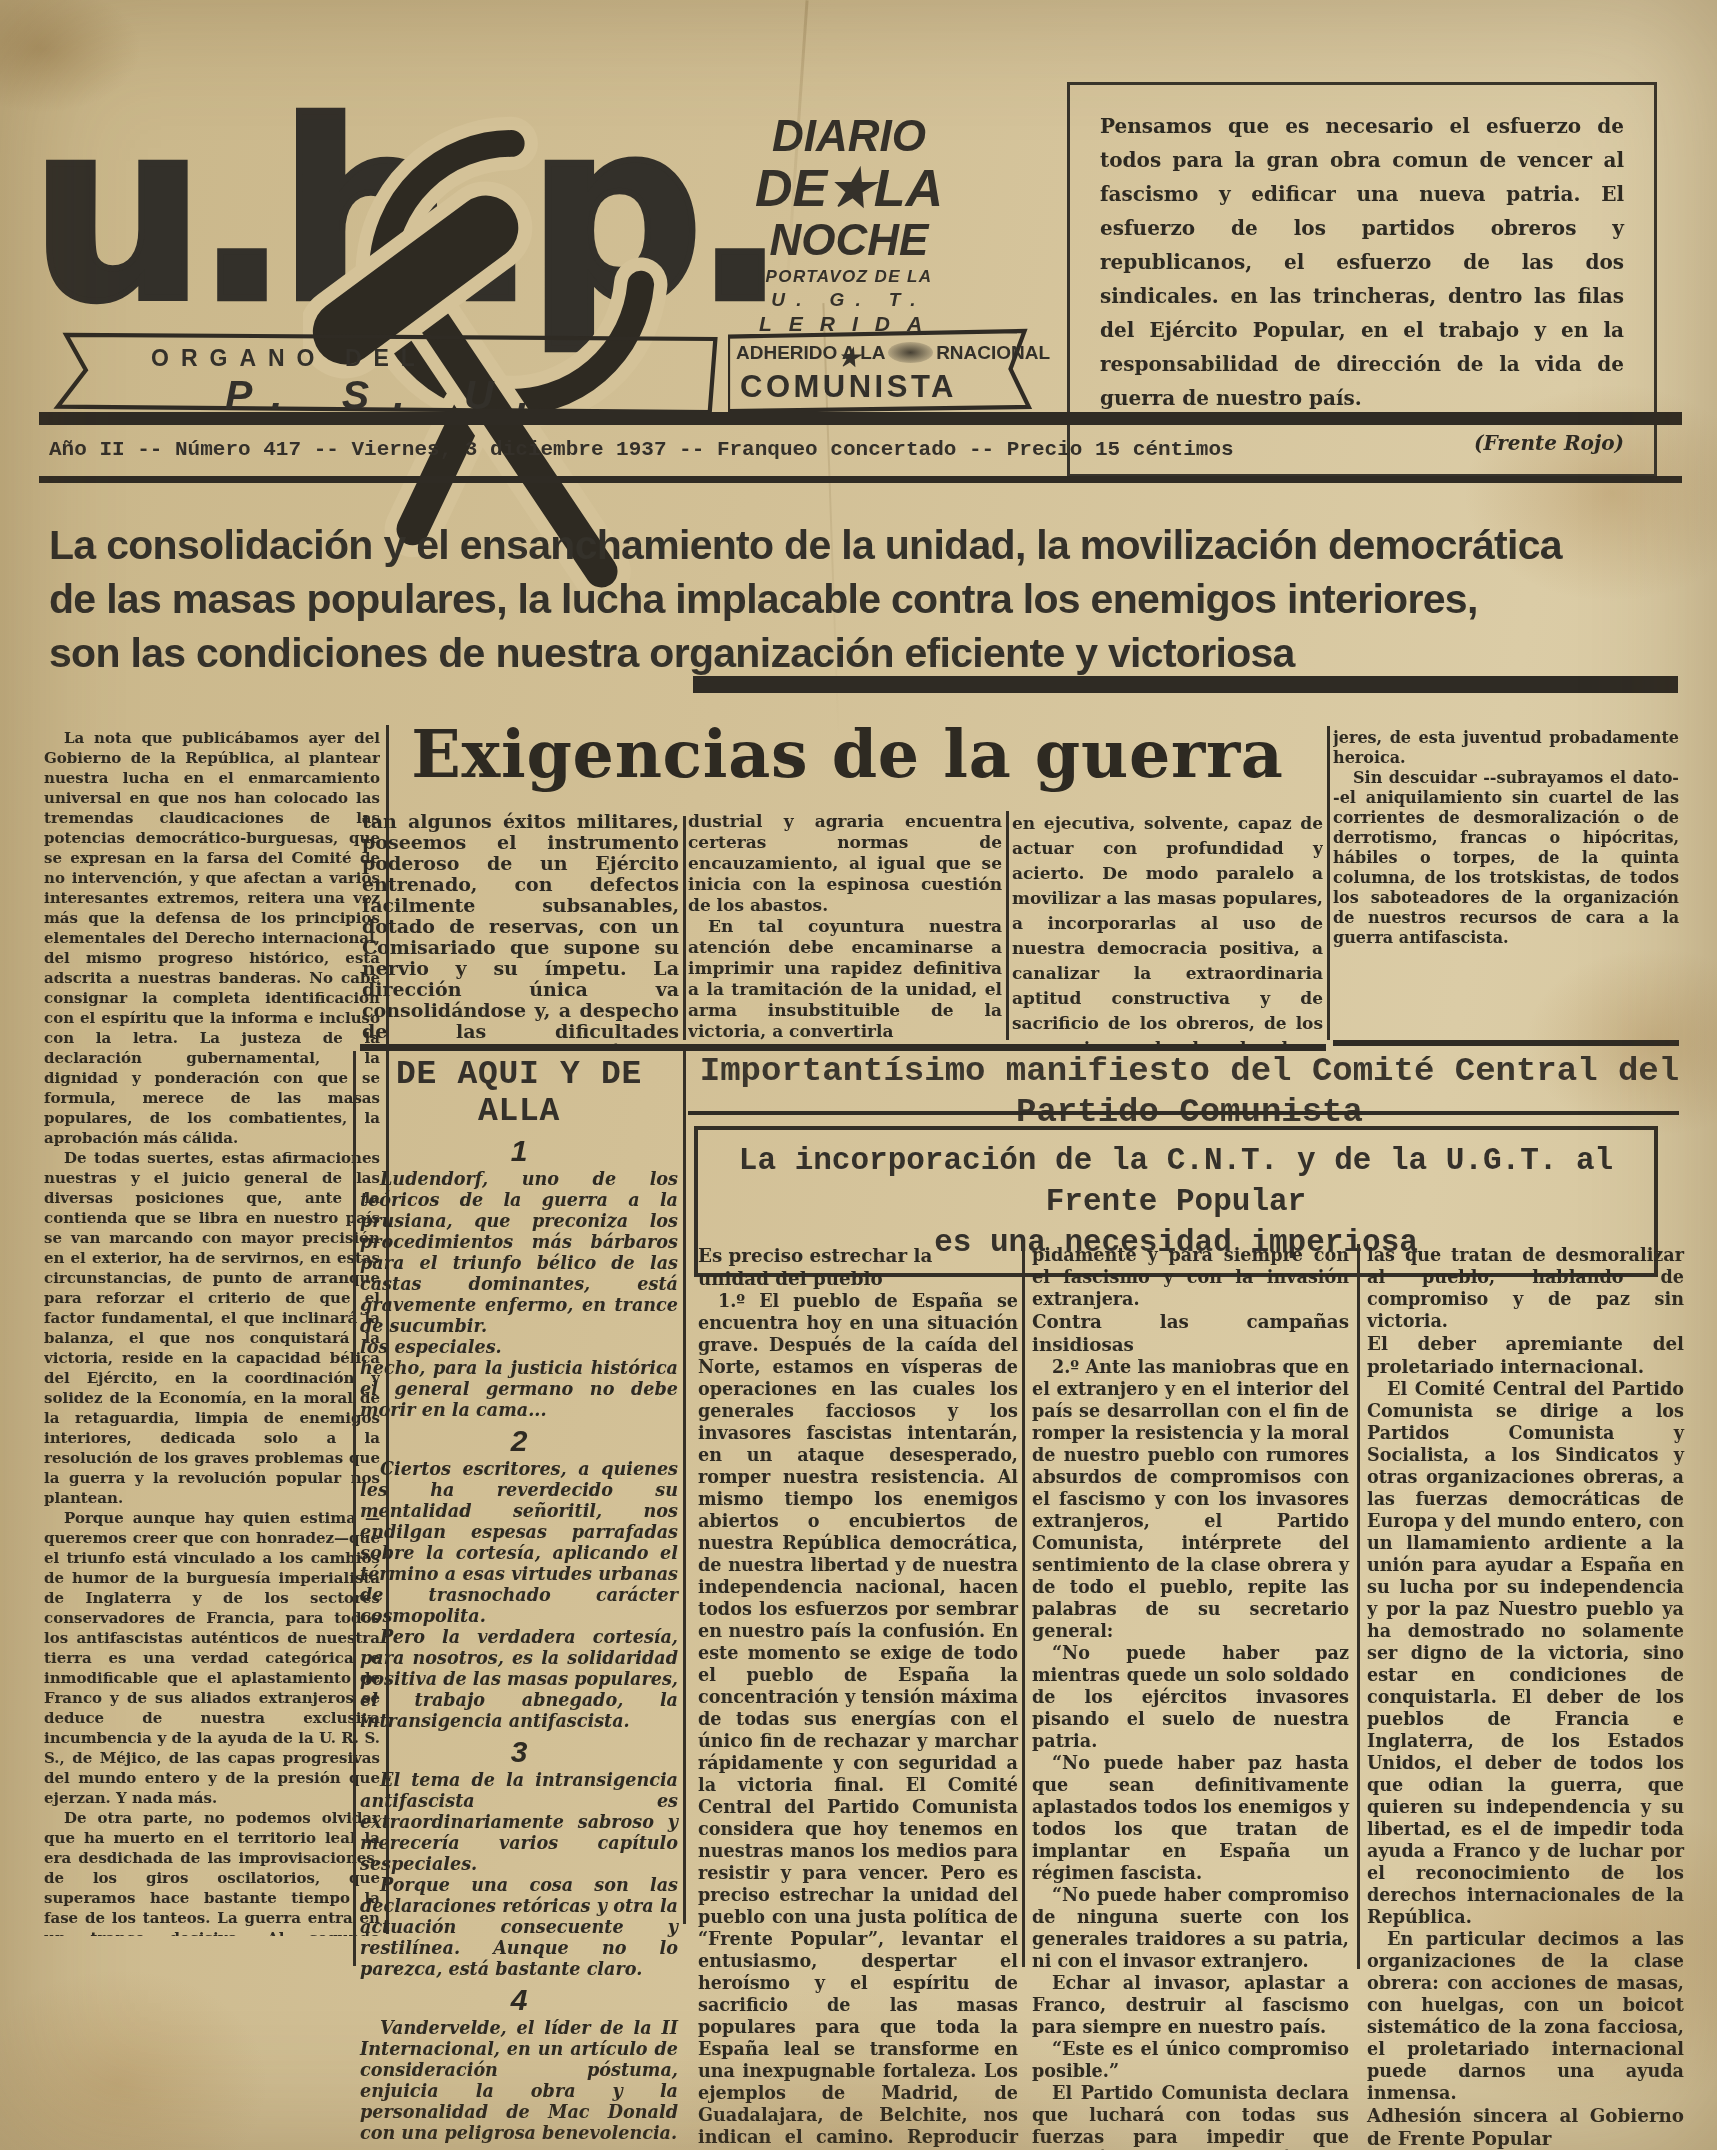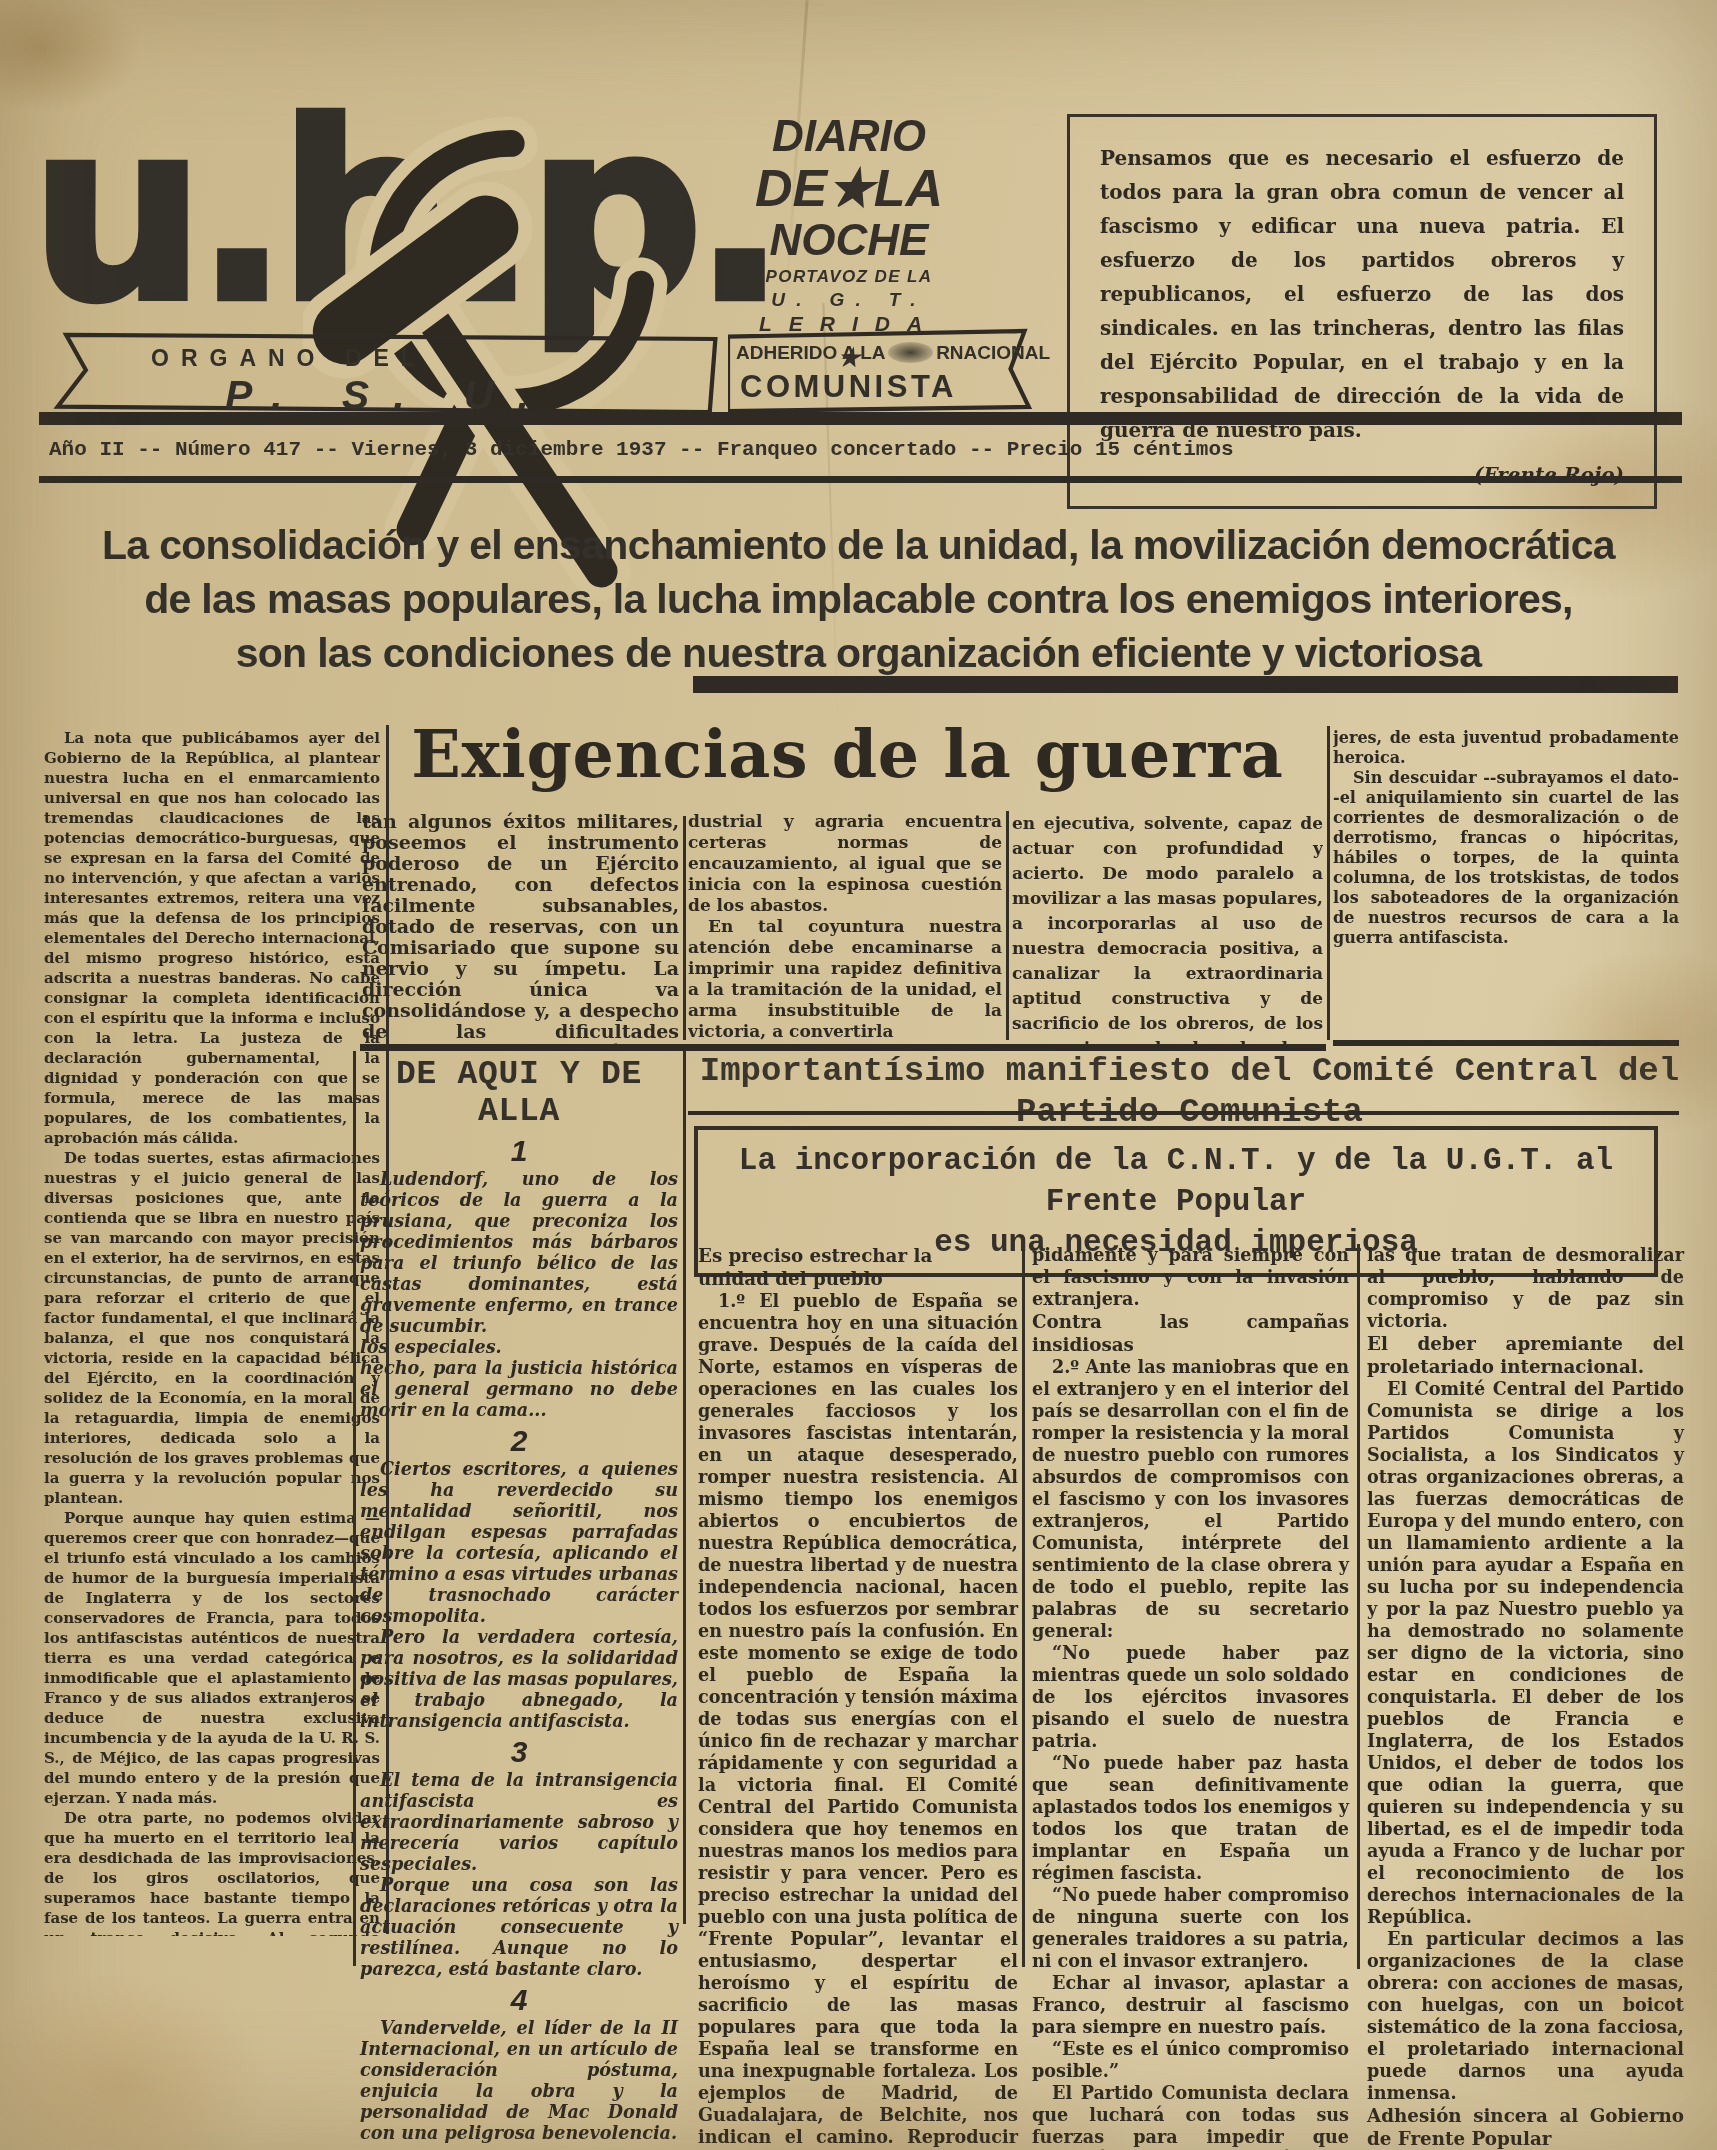--- a/index.html
+++ b/index.html
@@ -22,23 +22,23 @@
   .jus p{margin:0;text-align:justify;text-indent:20px;}
   .jus p.noind{text-indent:0;}
   .body-col{text-align:justify;font-weight:bold;}
   .crease{background:linear-gradient(to bottom,rgba(105,80,35,.22),rgba(105,80,35,0));}
   .logo{font-family:"DejaVu Sans",sans-serif;font-weight:bold;font-size:246px;line-height:1;
     letter-spacing:-10px;color:#33302a;-webkit-text-stroke:6.3px #33302a;}
   .ribbon-text{font-family:"Liberation Sans",sans-serif;font-weight:bold;color:#33302a;}
   .diario{font-family:"Liberation Sans",sans-serif;font-style:italic;font-weight:bold;
     color:#35312a;text-align:center;}
   .qbox{border:3.5px solid #38342c;padding:24px 30px 14px 30px;font-weight:bold;
-    font-size:20px;line-height:34px;text-align:justify;margin-top:32px;}
+    font-size:20px;line-height:34px;text-align:justify;}
   .headline{font-family:"Liberation Sans",sans-serif;font-weight:bold;font-size:41px;
-    line-height:54px;letter-spacing:-0.7px;text-align:center;color:#34312a;}
+    line-height:54px;letter-spacing:-0.7px;color:#34312a;}
   .bignum{font-family:"Liberation Sans",sans-serif;font-weight:bold;font-size:30px;
     text-align:center;margin:10px 0 7px 0;}
   .subhead{font-weight:bold;text-align:center;font-size:18.3px;line-height:23px;margin:11.3px 0 7px 0;text-indent:0 !important;}
   .inkblot{display:inline-block;width:45px;height:21px;margin:0 2.8px -4.2px 2.8px;border-radius:50%;
     background:radial-gradient(ellipse,rgba(46,42,34,.85),rgba(46,42,34,.15) 75%);}
 </style>
 </head>
 <body>
 
 <div class="page">

